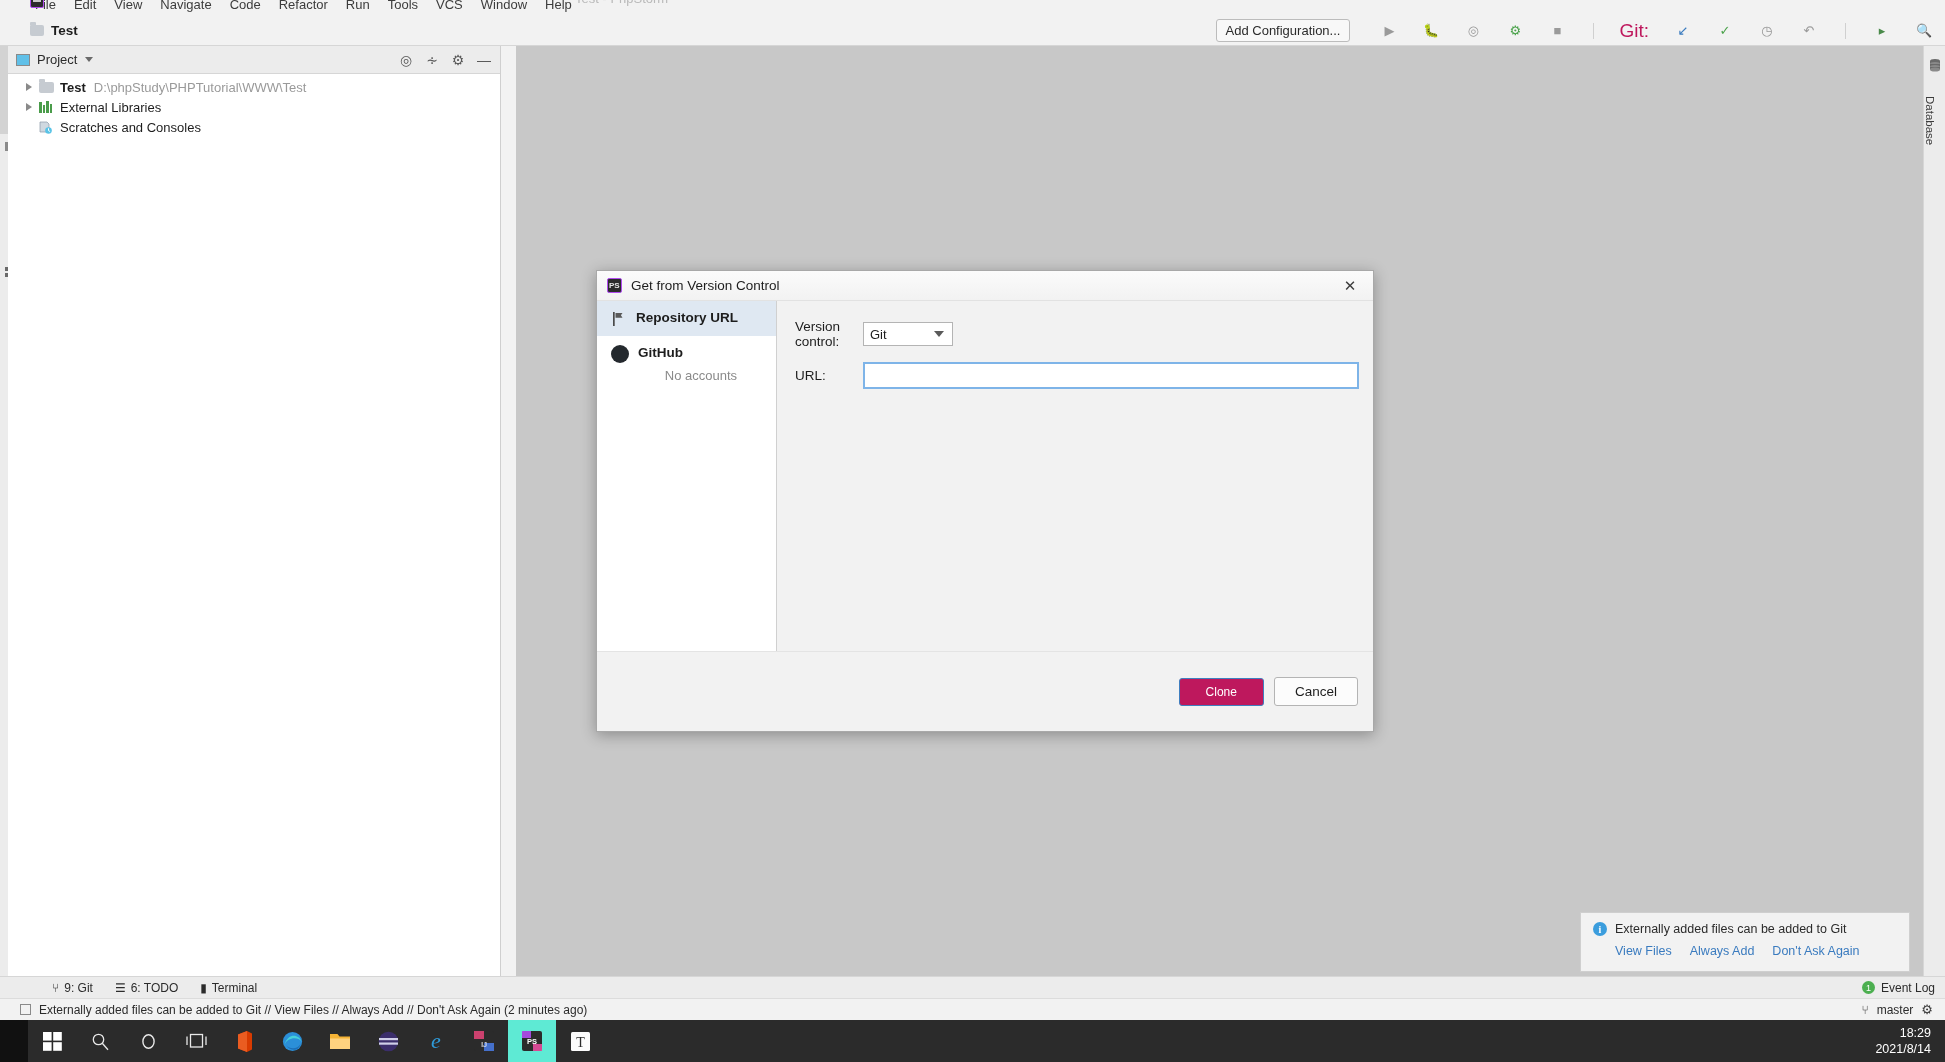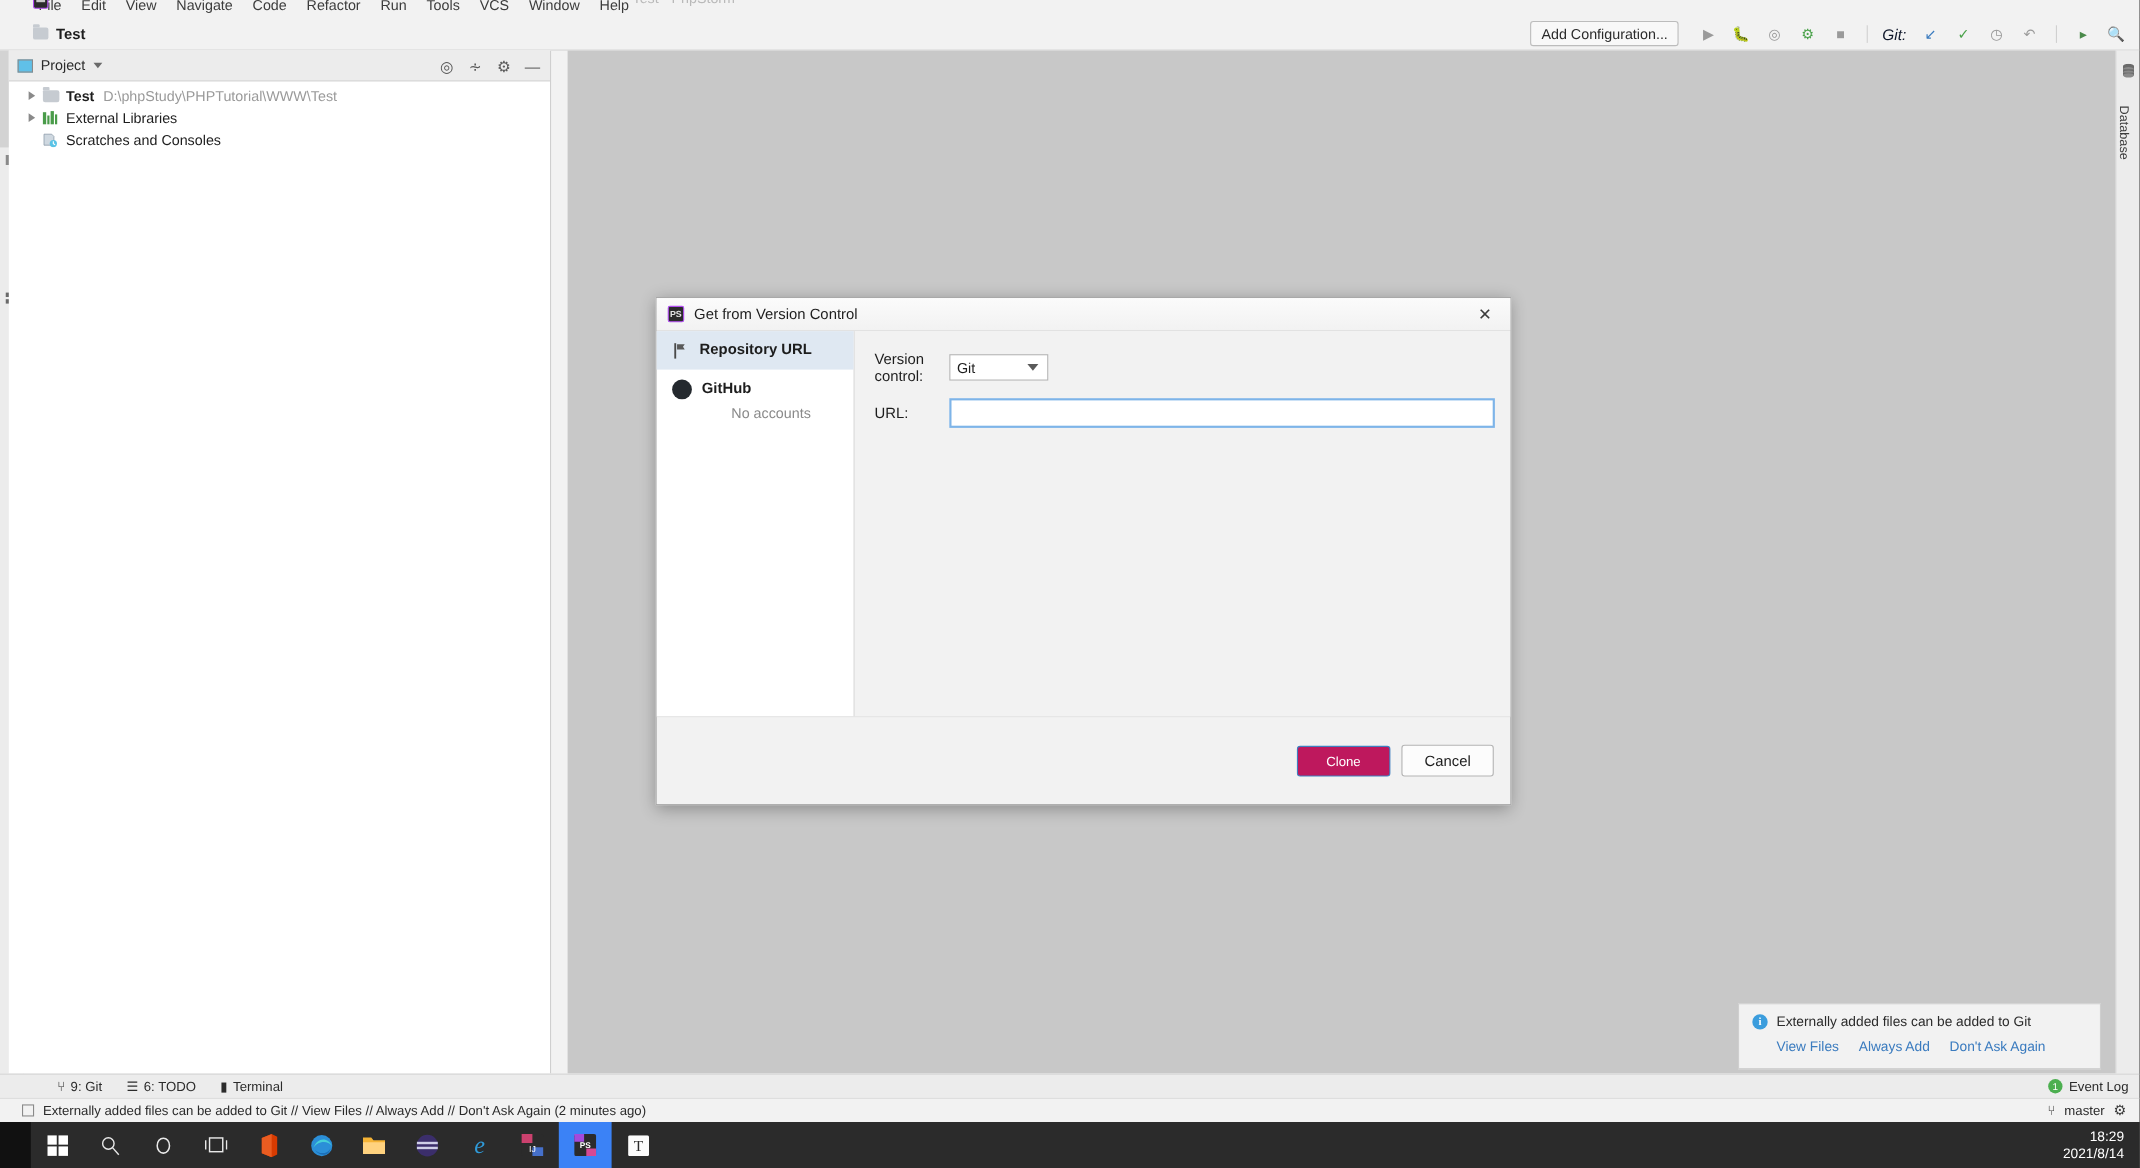--- a/index.html
+++ b/index.html
@@ -53,34 +53,34 @@
     width: 14px; height: 11px; background: #c6cbd1; border-radius: 1px 2px 2px 2px;
     position: relative;
   }
   #breadcrumb .fld::before{
     content:""; position:absolute; left:0; top:-3px; width:6px;height:3px;
     background:#c6cbd1; border-radius:1px 1px 0 0;
   }
   #breadcrumb .bc-label { font-size: 13.5px; font-weight: bold; color: #1d1d1d; }
 
   #tb-right {
-    margin-left: auto; display: flex; align-items: center; gap: 4px;
+    margin-left: auto; display: flex; align-items: center; gap: 16px;
     padding-right: 8px;
   }
   #add-config {
     font-size: 13px; color: #2b2b2b; border: 1px solid #bcbcbc;
     background: #f8f8f8; border-radius: 3px; padding: 3px 9px; margin-right: 10px;
     white-space: nowrap;
   }
   .tb-icn {
     width: 22px; height: 22px; display:flex; align-items:center; justify-content:center;
     font-size: 13px; color: #9a9a9a; margin: 0 2px;
   }
   .tb-sep { width:1px; height:16px; background:#d0d0d0; margin:0 7px; }
-  #git-label { font-size: 14px; color: #0f172a; margin: 0 5px 0 2px; font-style: italic; }
+  #git-label { font-size: 19px; color: #be185d; margin: 0 5px 0 2px; }
 
   
   #left-strip {
     position: absolute; left: 0; top: 46px; width: 22px; height: 930px;
     background: #ececec; border-right: 1px solid #d6d6d6;
   }
   .vtab {
     position: absolute; left: 0; width: 22px;
     writing-mode: vertical-rl; text-orientation: mixed;
     font-size: 11.5px; color: #3c3c3c; text-align: center;
@@ -269,21 +269,21 @@
 
   
   #taskbar {
     position: absolute; left: 0; top: 1020px; width: 1945px; height: 42px;
     background: #2b2b2b; display: flex; align-items: center;
   }
   #tb-corner { width: 28px; height: 42px; background:#111; }
   .tbi {
     width: 48px; height: 42px; display:flex; align-items:center; justify-content:center;
   }
-  .tbi.active { background: #3b82f6; }
+  .tbi.active { background: #5eead4; }
   #tb-clock {
     margin-left: auto; color: #fff; font-size: 12.5px; text-align: right;
     line-height: 16px; padding-right: 14px;
   }
   .glyph { font-size: 17px; color: #e8e8e8; }
 </style>
 </head>
 <body>
 
 <div id="ide-window">

